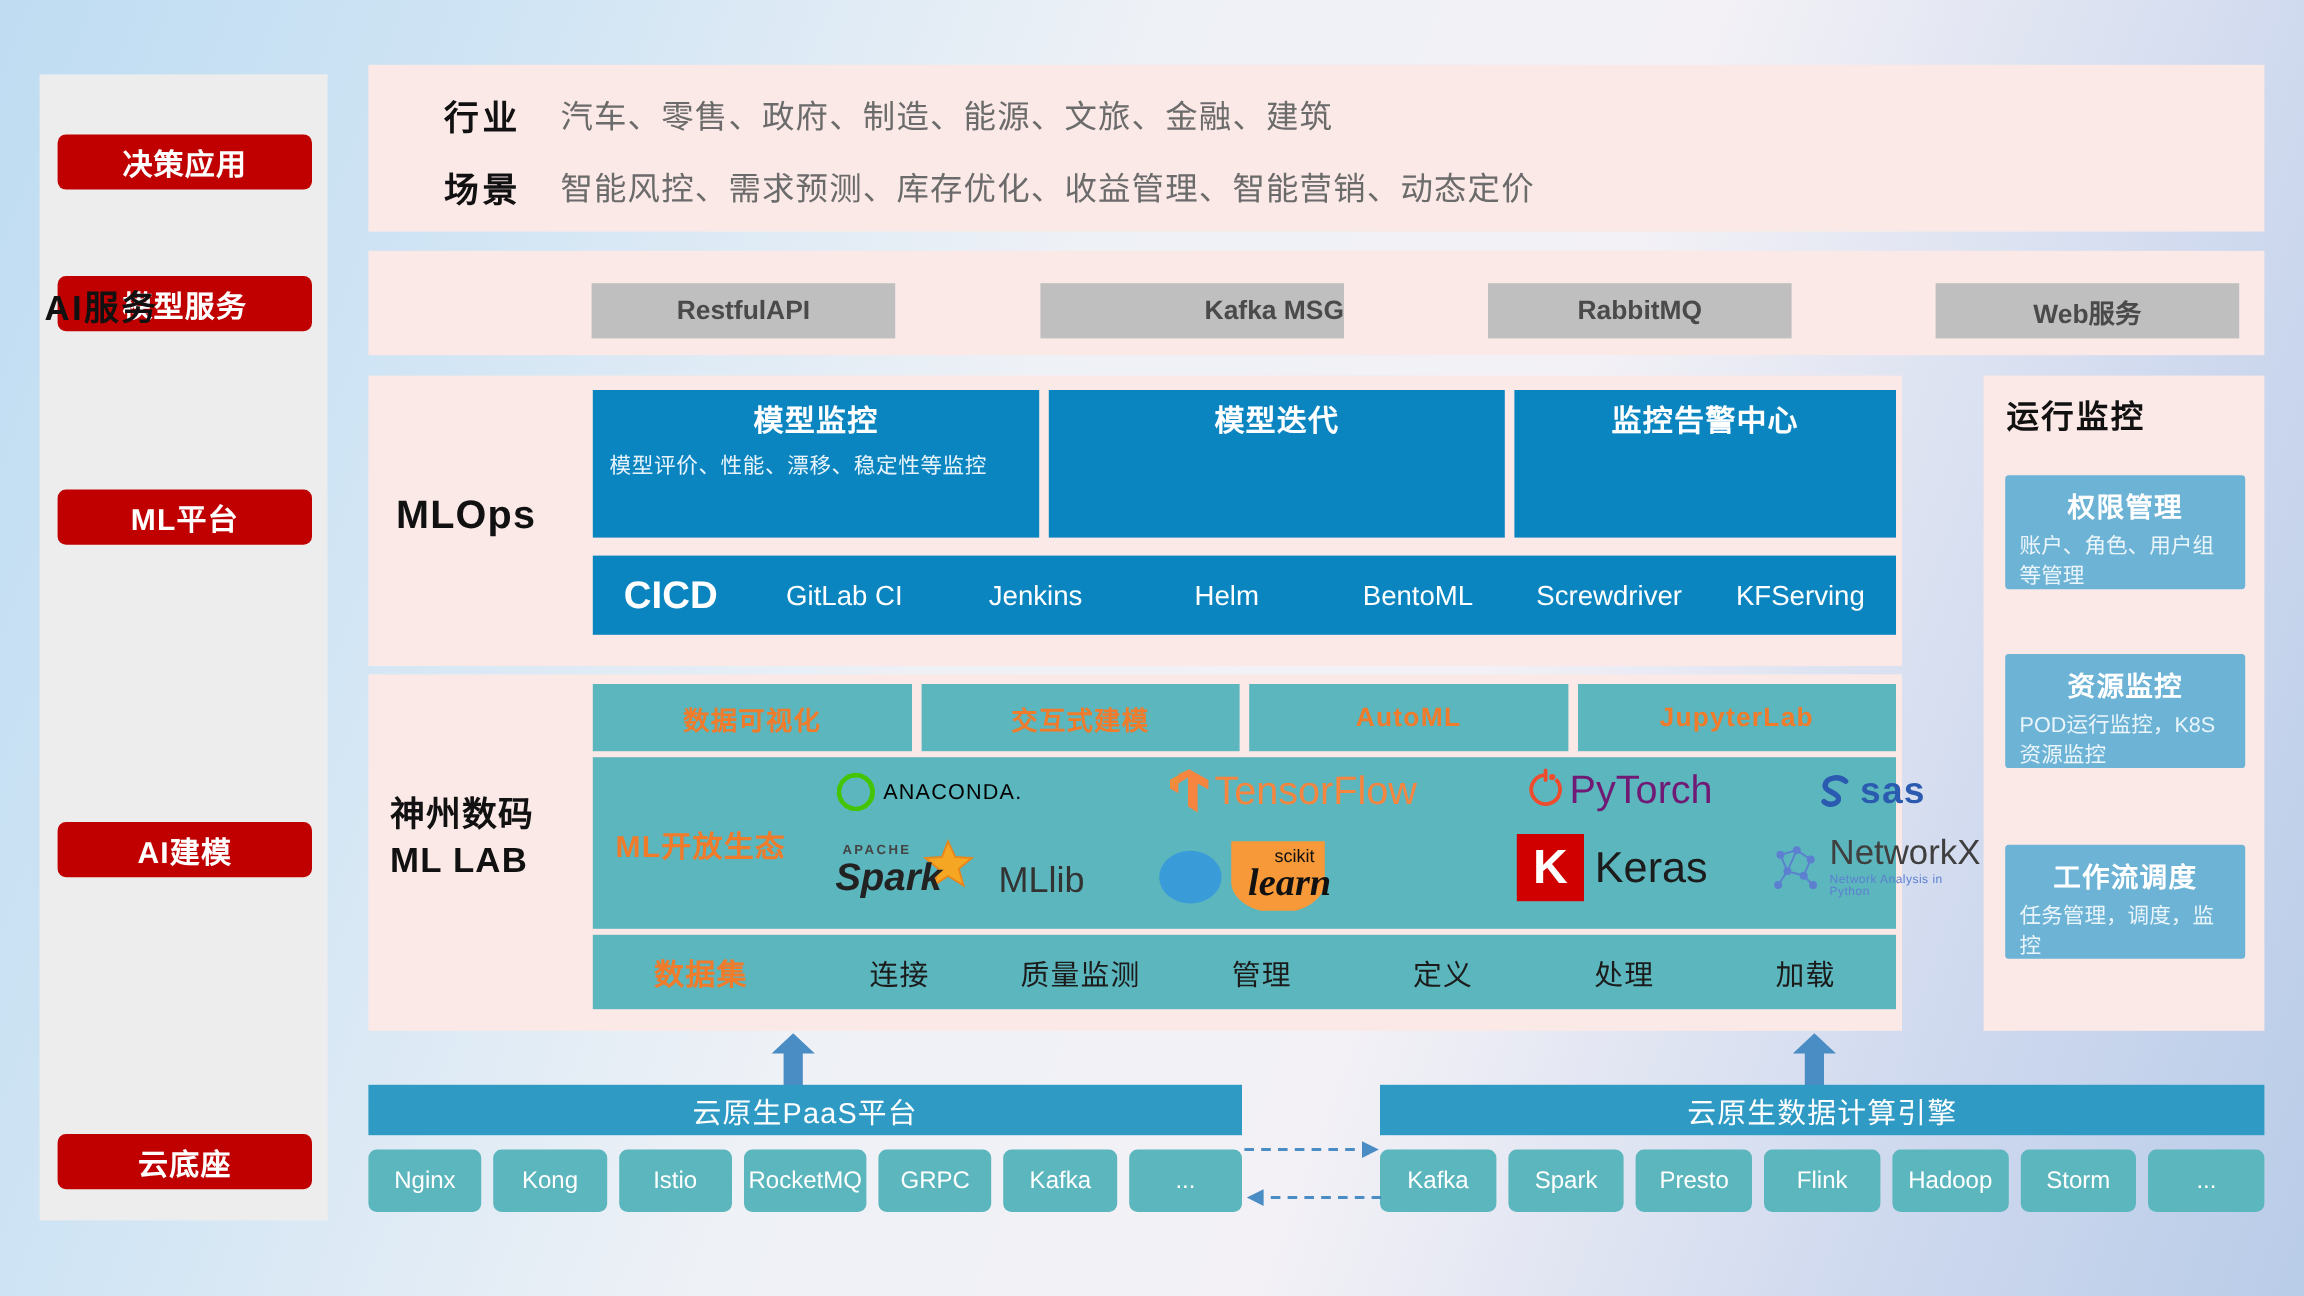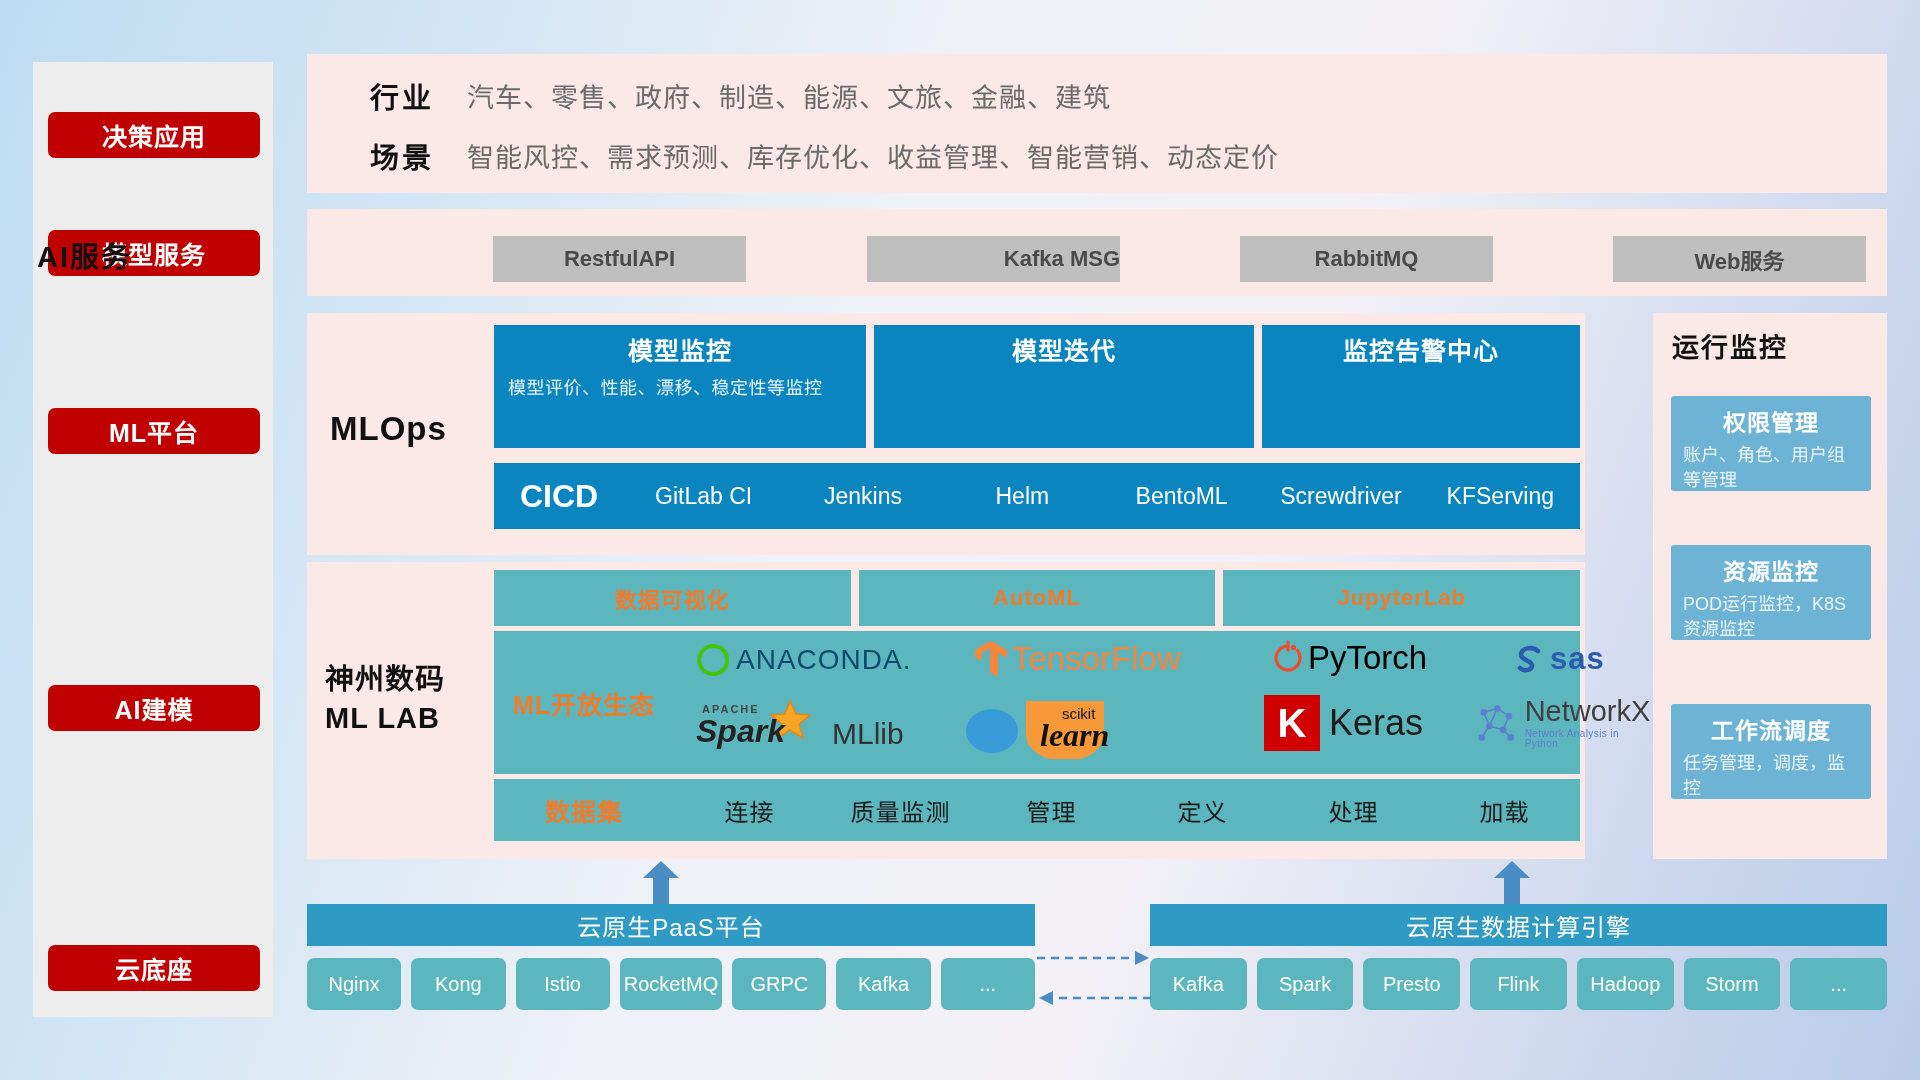--- a/index.html
+++ b/index.html
@@ -240,51 +240,52 @@
   </div>
 
   <div class="band band-lab"></div>
   <div class="lab-label">
     <div>神州数码</div>
     <div>ML LAB</div>
   </div>
 
   <div class="lab-tabs">
     <div class="lab-tab">数据可视化</div>
+    <div class="lab-tab">交互式建模</div>
     <div class="lab-tab">AutoML</div>
     <div class="lab-tab">JupyterLab</div>
   </div>
 
   <div class="eco-panel">
     <div class="eco-label">ML开放生态</div>
     <div class="eco-logos">
 
       <div style="position:absolute;left:22px;top:12px;display:flex;align-items:center;gap:6px;">
         <svg width="34" height="34" viewBox="0 0 34 34">
           <path d="M17 3 a14 14 0 1 0 10 24" fill="none" stroke="#43c503" stroke-width="4" stroke-linecap="round" stroke-dasharray="3 2.5"></path>
           <path d="M27 27 a14 14 0 0 0 -10 -24" fill="none" stroke="#43c503" stroke-width="4" stroke-linecap="round"></path>
         </svg>
-        <span style="color:#0c4a6e;font-size:28px;letter-spacing:1px;">ANACONDA.</span>
+        <span style="color:#000000;font-size:18px;letter-spacing:1px;">ANACONDA.</span>
       </div>
 
       <div style="position:absolute;left:300px;top:8px;display:flex;align-items:center;gap:4px;">
         <svg width="34" height="40" viewBox="0 0 34 40">
           <polygon points="17,2 33,11 33,19 24,14 24,38 16,33 16,9 8,14 8,22 1,18 1,11" fill="#f5853f"></polygon>
           <polygon points="17,2 1,11 1,18 8,14 8,6" fill="#ee8d3a"></polygon>
         </svg>
         <span style="color:#f5853f;font-size:33px;letter-spacing:0px;">TensorFlow</span>
       </div>
 
       <div style="position:absolute;left:600px;top:8px;display:flex;align-items:center;gap:6px;">
         <svg width="28" height="36" viewBox="0 0 28 36">
           <path d="M14 6 a12 12 0 1 0 8.5 3.5" fill="none" stroke="#ee4c2c" stroke-width="3.2"></path>
           <circle cx="19.5" cy="7.5" r="2.6" fill="#ee4c2c"></circle>
           <path d="M14 2 L14 10" stroke="#ee4c2c" stroke-width="3.2" stroke-linecap="round"></path>
         </svg>
-        <span style="color:#000000;font-size:33px;">PyTorch</span>
+        <span style="color:#701a75;font-size:33px;">PyTorch</span>
       </div>
 
       <div style="position:absolute;left:840px;top:10px;display:flex;align-items:center;gap:4px;">
         <svg width="32" height="32" viewBox="0 0 32 32">
           <path d="M24 8 C18 3 8 5 7 11 C6 17 17 17 18 22 C19 27 10 29 6 25" fill="none" stroke="#2b5bb0" stroke-width="4.5" stroke-linecap="round"></path>
         </svg>
         <span style="color:#2b5bb0;font-size:31px;font-weight:bold;letter-spacing:1px;">sas</span>
       </div>
 
       <div style="position:absolute;left:20px;top:68px;display:flex;align-items:flex-end;gap:8px;">

